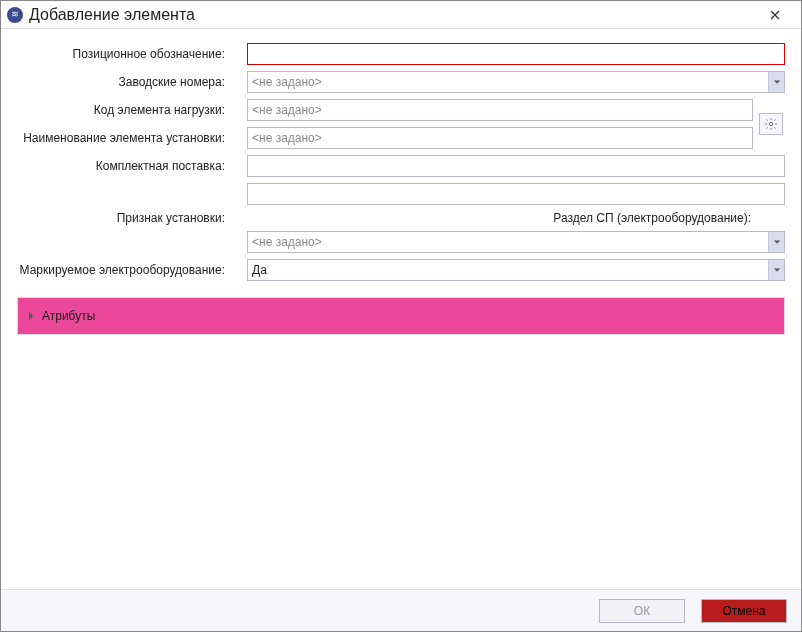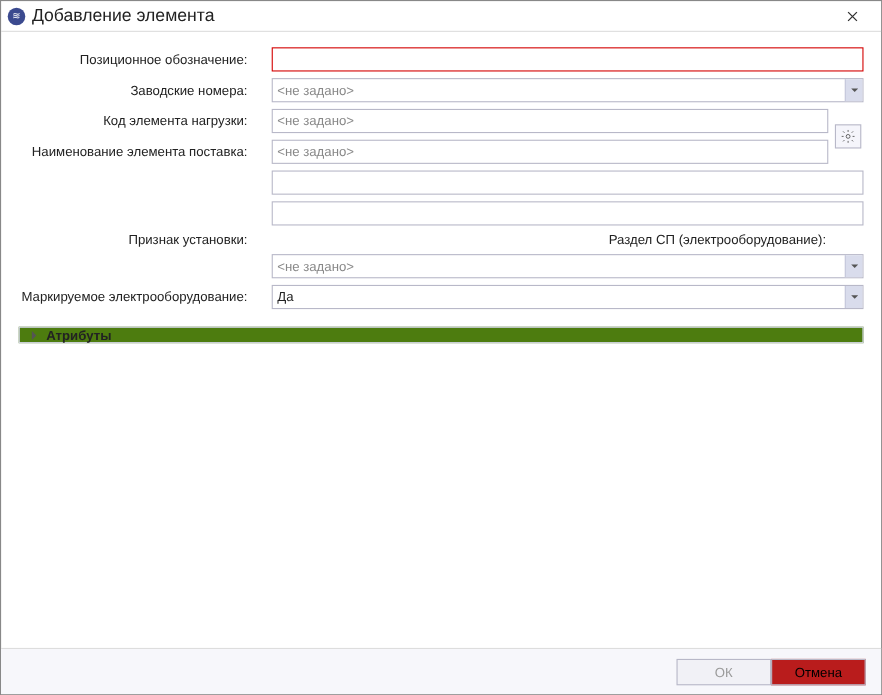--- a/index.html
+++ b/index.html
@@ -24,27 +24,27 @@
 
   .combo { display: flex; align-items: center; position: relative; padding-right: 18px; }
   .combo .val { flex: 1; overflow: hidden; white-space: nowrap; }
   .combo .val.placeholder { color: #888; }
   .combo .arrow { position: absolute; right: 0; top: 0; width: 16px; height: 100%; background: #d9dcec; display: flex; align-items: center; justify-content: center; border-left: 1px solid #c5c8dc; }
   .combo .arrow svg { width: 8px; height: 8px; fill: #555; }
 
   .gear-btn { width: 24px; height: 22px; border: 1px solid #b8b8c8; background: #f5f5fb; display: flex; align-items: center; justify-content: center; cursor: default; }
   .gear-btn svg { width: 14px; height: 14px; stroke: #555; fill: none; stroke-width: 1.4; }
 
-  .accordion { margin-top: 16px; background: #4d7c0f; border: 1px solid #d6d8ea; height: 15px; display: flex; align-items: center; padding: 0 8px; cursor: default; font-weight: bold; }
+  .accordion { margin-top: 16px; background: #ec4899; border: 1px solid #d6d8ea; height: 38px; display: flex; align-items: center; padding: 0 8px; cursor: default; }
   .accordion .chev { margin-right: 6px; display: inline-flex; }
   .accordion .chev svg { width: 10px; height: 10px; fill: #555; }
 
   .spacer { flex: 1; }
 
-  .footer { height: 42px; border-top: 1px solid #ddd; background: #f7f7fb; display: flex; align-items: center; justify-content: flex-end; padding: 0 14px; gap: 0; }
+  .footer { height: 42px; border-top: 1px solid #ddd; background: #f7f7fb; display: flex; align-items: center; justify-content: flex-end; padding: 0 14px; gap: 16px; }
   .btn { min-width: 86px; height: 24px; border: 1px solid #b8b8c8; background: #b91c1c; font: inherit; cursor: default; }
   .btn:disabled { color: #9a9a9a; background: #f1f1f6; }
 </style>
 </head>
 <body>
 
 <div class="window">
 
   <div class="titlebar">
     <span class="app-icon">
@@ -84,25 +84,26 @@
       </div>
       <div class="gear-cell" style="grid-row: span 2; align-self: center;">
         <div class="gear-btn">
           <svg viewBox="0 0 24 24">
               <circle cx="12" cy="12" r="3"></circle>
               <path d="M12 2v3M12 19v3M4.2 4.2l2.1 2.1M17.7 17.7l2.1 2.1M2 12h3M19 12h3M4.2 19.8l2.1-2.1M17.7 6.3l2.1-2.1"></path>
             </svg>
         </div>
       </div>
 
-      <div class="label">Наименование элемента поставка:</div>
+      <div class="label">Наименование элемента установки:</div>
       <div class="field short">
         <input class="input readonly" value="&lt;не задано&gt;" style="">
       </div>
 
+      <div class="label">Комплектная поставка:</div>
       <div class="field">
         <input class="input" value="" style="">
       </div>
 
       <div class="field">
         <input class="input" value="" style="">
       </div>
 
       <div class="label">Признак установки:</div>
 

